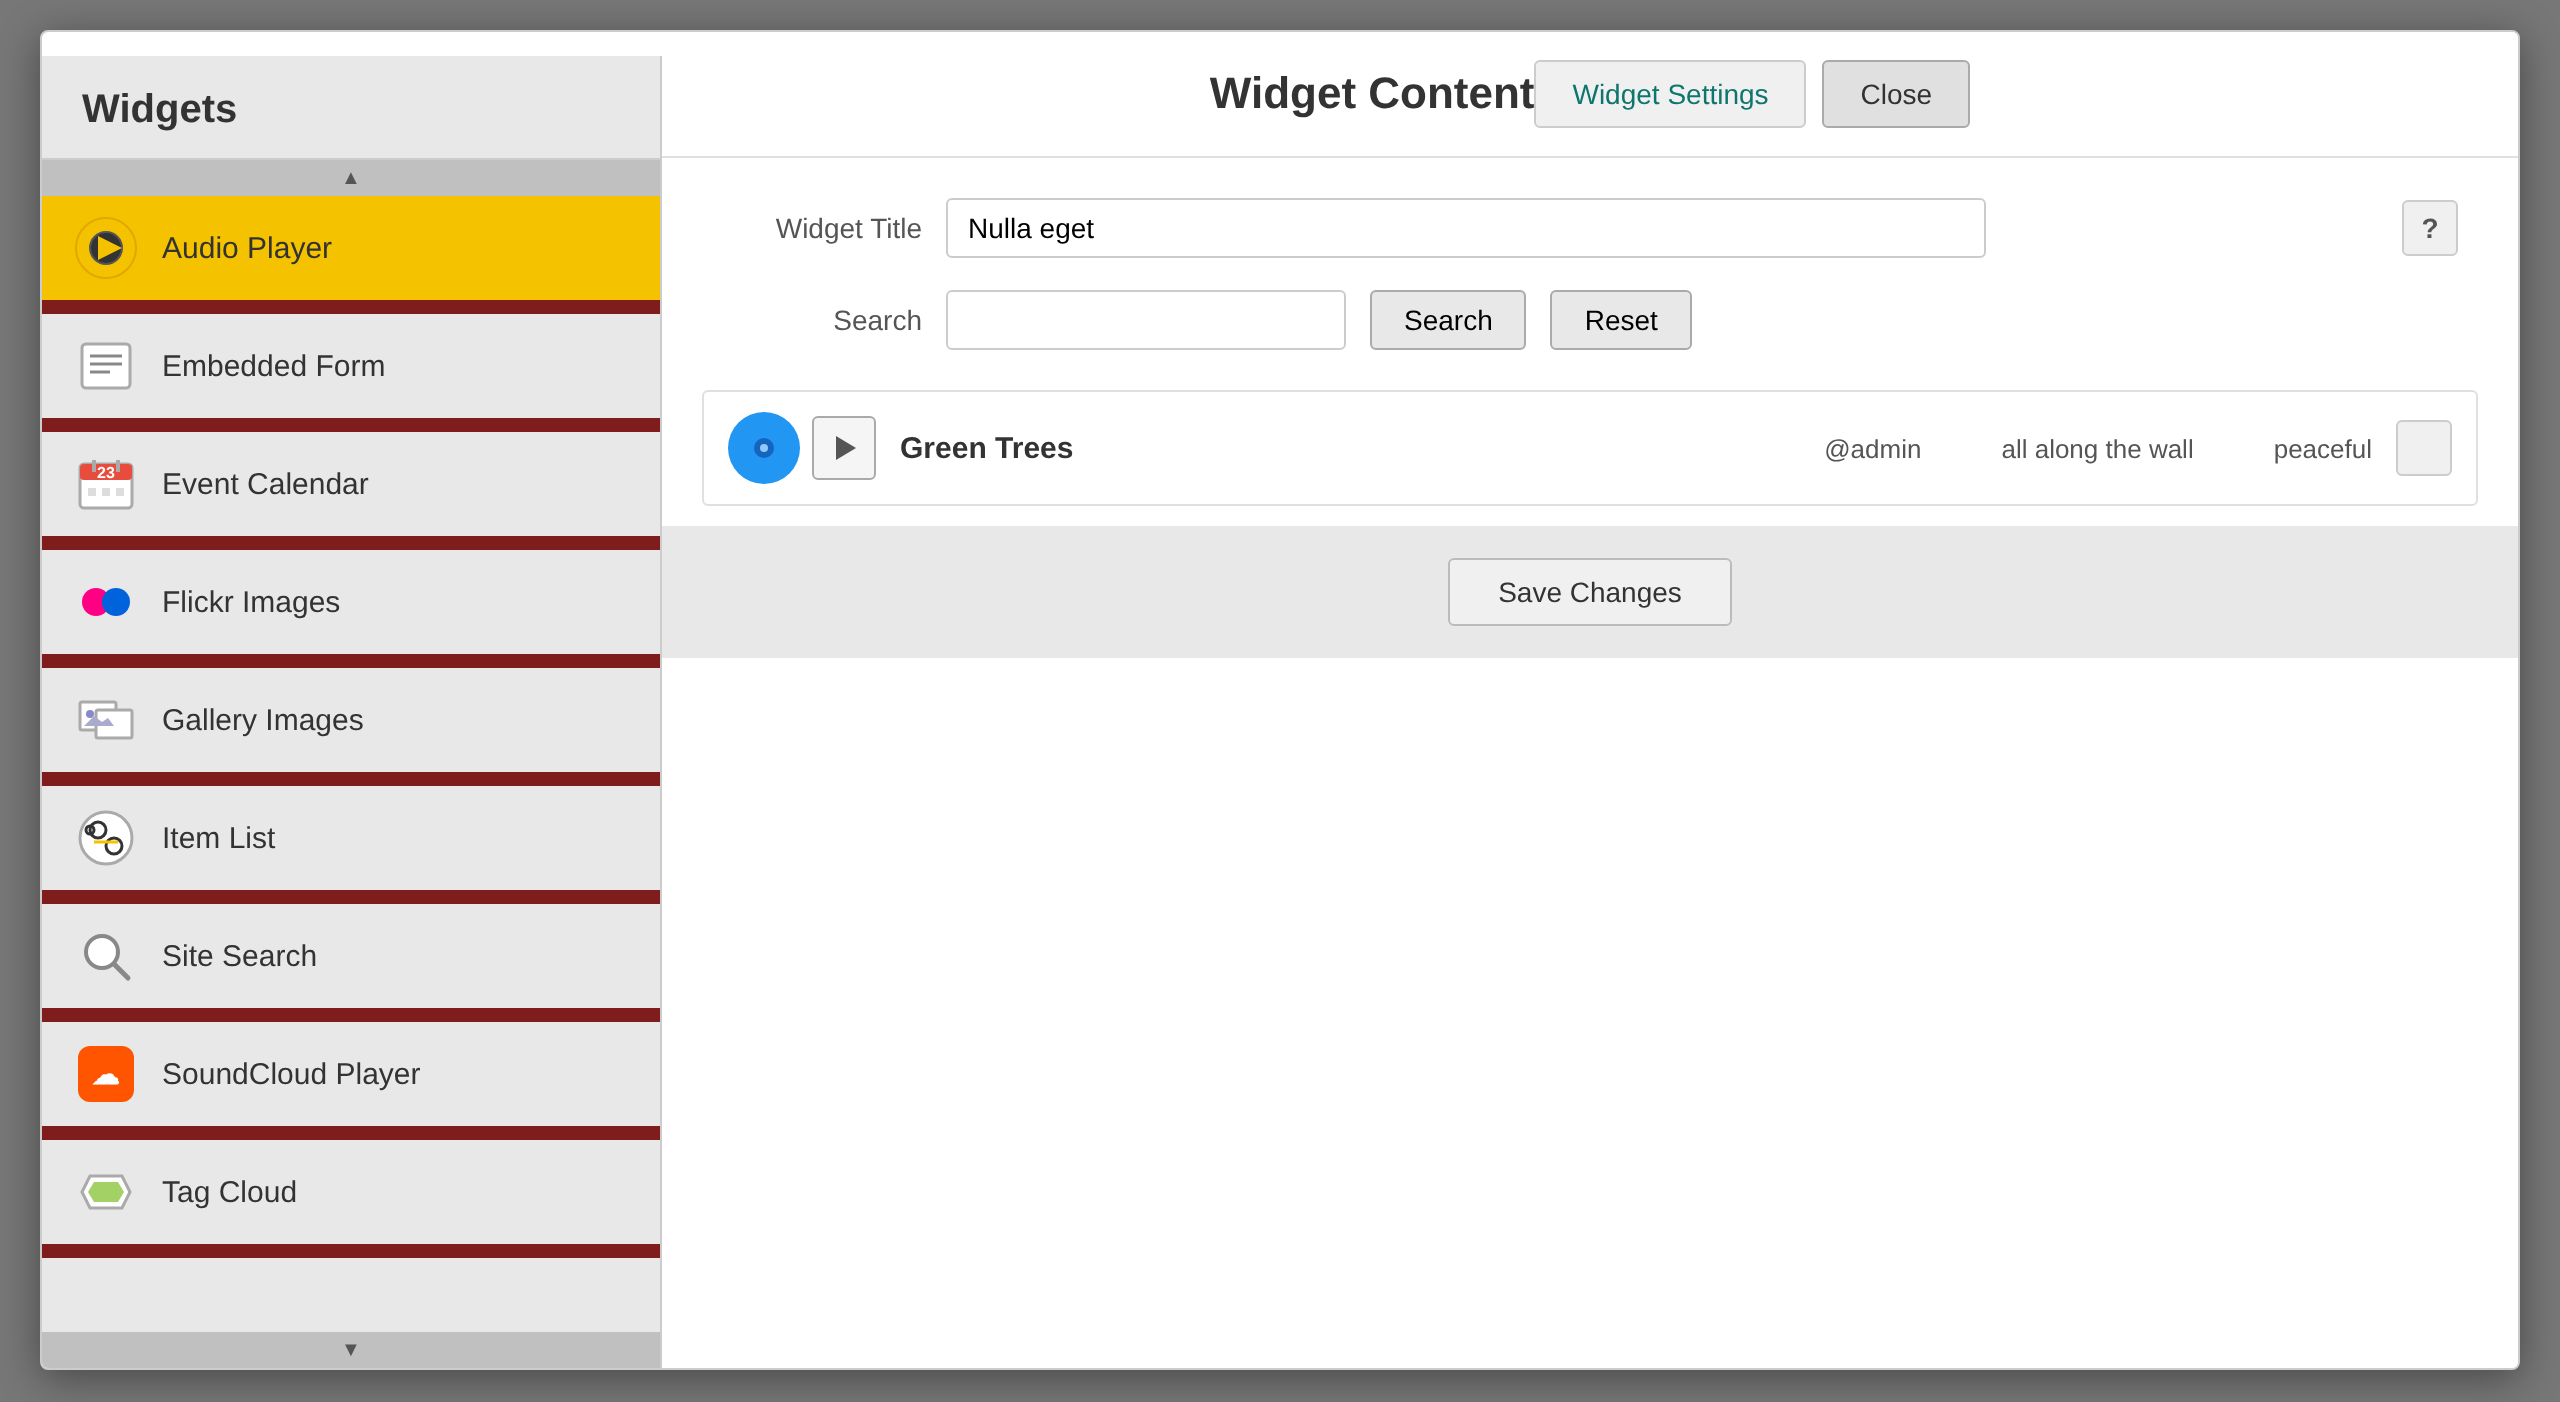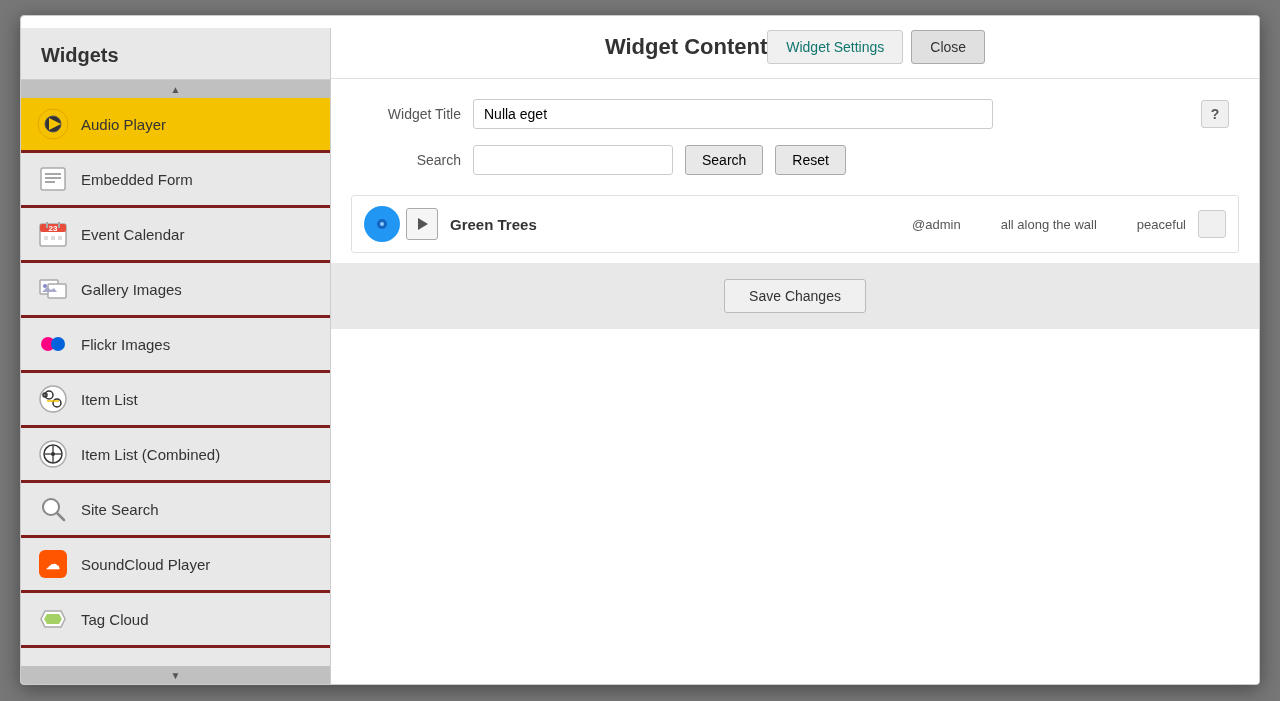--- a/index.html
+++ b/index.html
@@ -77,21 +77,21 @@
     .sidebar-list::-webkit-scrollbar-thumb {
       background: #aaa;
       border-radius: 4px;
     }
 
     .sidebar-item {
       display: flex;
       align-items: center;
       padding: 10px 16px;
       cursor: pointer;
-      border-bottom: 3px solid #7f1d1d;
+      border-bottom: 7px solid #7f1d1d;
       color: #333;
       gap: 12px;
     }
 
     .sidebar-item.active {
       background: #f5c200;
       color: #333;
     }
 
     .sidebar-item.highlighted {
@@ -388,65 +388,53 @@
               <rect x="14" y="18" width="4" height="4" fill="#ddd"></rect>
               <rect x="21" y="18" width="4" height="4" fill="#ddd"></rect>
             </svg>
           </div>
           <span class="sidebar-label">Event Calendar</span>
         </div>
 
         <div class="sidebar-item">
           <div class="sidebar-icon">
             <svg width="32" height="32" viewBox="0 0 32 32">
+              <circle cx="11" cy="16" r="7" fill="#ff0084"></circle>
+              <circle cx="21" cy="16" r="7" fill="#0063dc"></circle>
+            </svg>
+          </div>
+          <span class="sidebar-label">Flickr Images</span>
+        </div>
+
+        <div class="sidebar-item">
+          <div class="sidebar-icon">
+            <svg width="32" height="32" viewBox="0 0 32 32">
               <rect x="3" y="7" width="18" height="14" rx="1" fill="white" stroke="#aaa" stroke-width="1.5"></rect>
               <rect x="11" y="11" width="18" height="14" rx="1" fill="white" stroke="#aaa" stroke-width="1.5"></rect>
               <circle cx="8" cy="13" r="2" fill="#88c"></circle>
               <polygon points="5,19 10,14 14,17 17,15 20,19" fill="#aac"></polygon>
             </svg>
           </div>
           <span class="sidebar-label">Gallery Images</span>
-        </div>
-
-        <div class="sidebar-item">
-          <div class="sidebar-icon">
-            <svg width="32" height="32" viewBox="0 0 32 32">
-              <circle cx="11" cy="16" r="7" fill="#ff0084"></circle>
-              <circle cx="21" cy="16" r="7" fill="#0063dc"></circle>
-            </svg>
-          </div>
-          <span class="sidebar-label">Flickr Images</span>
         </div>
 
 
         <div class="sidebar-item">
           <div class="sidebar-icon">
             <svg width="32" height="32" viewBox="0 0 32 32">
               <circle cx="16" cy="16" r="13" fill="white" stroke="#aaa" stroke-width="1.5"></circle>
               <circle cx="12" cy="12" r="4" fill="none" stroke="#333" stroke-width="1.5"></circle>
               <circle cx="20" cy="20" r="4" fill="none" stroke="#333" stroke-width="1.5"></circle>
               <line x1="10" y1="18" x2="22" y2="18" stroke="#f5c200" stroke-width="1.5"></line>
               <circle cx="8" cy="12" r="2" fill="none" stroke="#333" stroke-width="1.5"></circle>
             </svg>
           </div>
           <span class="sidebar-label">Item List</span>
         </div>
 
-        <div class="sidebar-item">
-          <div class="sidebar-icon">
-            <svg width="32" height="32" viewBox="0 0 32 32">
-              <circle cx="16" cy="16" r="13" fill="white" stroke="#aaa" stroke-width="1.5"></circle>
-              <circle cx="16" cy="16" r="9" fill="none" stroke="#333" stroke-width="1.5"></circle>
-              <line x1="8" y1="16" x2="24" y2="16" stroke="#555" stroke-width="1.5"></line>
-              <line x1="16" y1="8" x2="16" y2="24" stroke="#555" stroke-width="1.5"></line>
-              <circle cx="16" cy="16" r="2" fill="#333"></circle>
-            </svg>
-          </div>
-          <span class="sidebar-label">Item List (Combined)</span>
-        </div>
 
         <div class="sidebar-item">
           <div class="sidebar-icon">
             <svg width="32" height="32" viewBox="0 0 32 32">
               <circle cx="14" cy="14" r="8" fill="white" stroke="#888" stroke-width="2"></circle>
               <line x1="20" y1="20" x2="27" y2="27" stroke="#888" stroke-width="2.5" stroke-linecap="round"></line>
             </svg>
           </div>
           <span class="sidebar-label">Site Search</span>
         </div>

